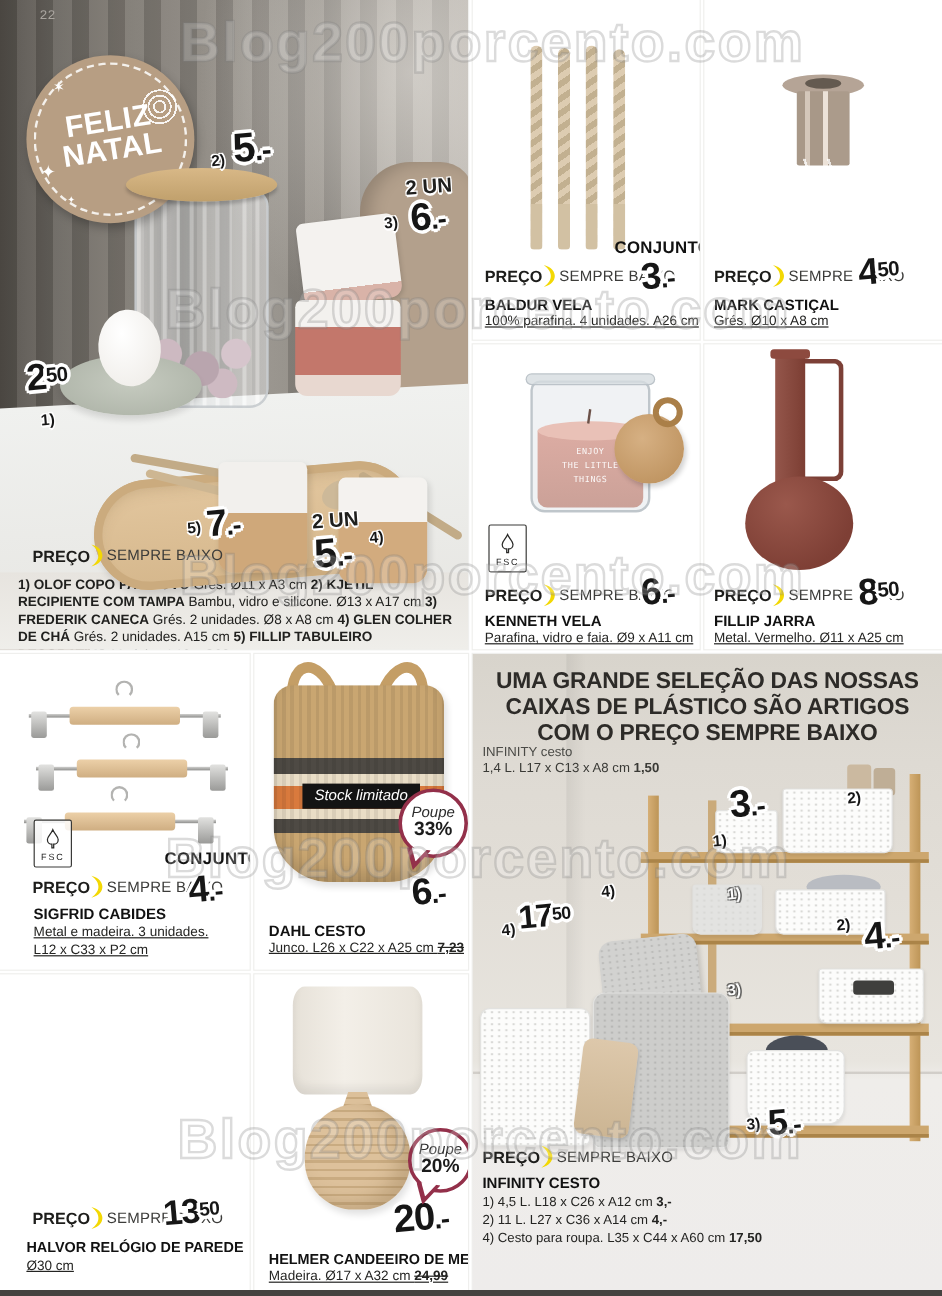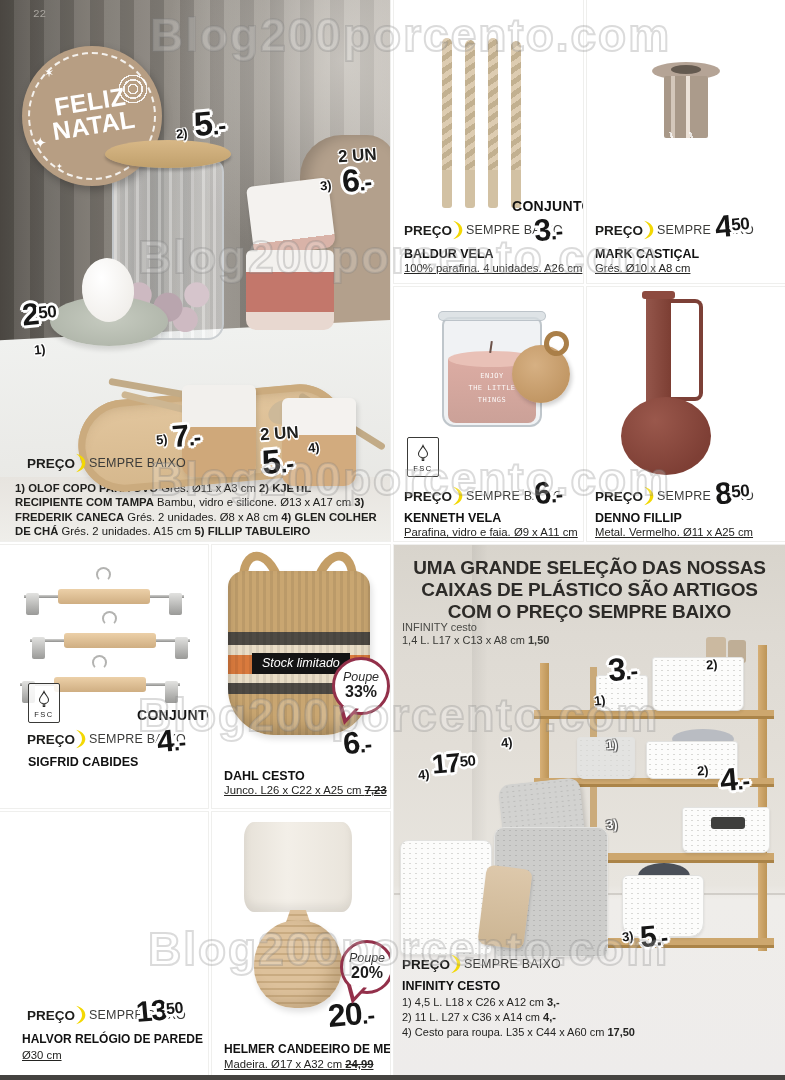--- a/index.html
+++ b/index.html
@@ -255,21 +255,21 @@
   <div class="price" style="left:128px;top:190px;font-size:31px;">
     <span>8</span><span class="sup">50</span>
   </div>
   <div class="psb" style="left:8px;top:198px;">
     <span class="p1">PREÇO</span>
     <svg class="moon" viewBox="0 0 18 24">
         <path d="M5 1 C13 3 16 8 16 12 C16 16 13 21 5 23 C10 19 12 16 12 12 C12 8 10 5 5 1 Z" fill="#f3d803"></path>
       </svg>
     <span class="p2">SEMPRE BAIXO</span>
   </div>
-  <span class="pname" style="left:8px;top:224px;">DENNO FILLIP</span>
+  <span class="pname" style="left:8px;top:224px;">FILLIP JARRA</span>
   <span class="pdesc" style="left:8px;top:238px;">Metal. Vermelho. Ø11 x A25 cm</span>
 </div>
 
 <div class="cell" style="left:0;top:545px;width:208px;height:263px;">
 
   <div class="abs" style="left:24px;top:36px;width:160px;height:36px;">
     <div class="hanger-part" style="left:72px;top:-14px;width:15px;height:15px;border:2.5px solid #b3b3b1;border-radius:50%;border-bottom-color:transparent;"></div>
     <div class="hanger-part" style="left:0;top:14px;width:160px;height:3px;background:linear-gradient(#cfcfcd,#8f8f8d);"></div>
     <div class="hanger-part" style="left:34px;top:8px;width:92px;height:15px;background:linear-gradient(#ecd0a8,#cfae82);border-radius:3px;"></div>
     <div class="hanger-part" style="left:2px;top:12px;width:13px;height:22px;background:linear-gradient(#e2e2e0,#9a9a98);border-radius:2px;"></div>
@@ -302,20 +302,22 @@
     <span>4</span><span class="tail">.-</span>
   </div>
   <div class="psb" style="left:27px;top:183px;">
     <span class="p1">PREÇO</span>
     <svg class="moon" viewBox="0 0 18 24">
         <path d="M5 1 C13 3 16 8 16 12 C16 16 13 21 5 23 C10 19 12 16 12 12 C12 8 10 5 5 1 Z" fill="#f3d803"></path>
       </svg>
     <span class="p2">SEMPRE BAIXO</span>
   </div>
   <span class="pname" style="left:28px;top:210px;">SIGFRID CABIDES</span>
+  <span class="pdesc" style="left:28px;top:225px;">Metal e madeira. 3 unidades.
+L12 x C33 x P2 cm</span>
 </div>
 
 <div class="cell" style="left:212px;top:545px;width:178px;height:263px;">
   <div class="abs" style="left:28px;top:6px;width:44px;height:72px;border:9px solid #c49e66;border-radius:50%;transform:rotate(-14deg);z-index:1;"></div>
   <div class="abs" style="left:100px;top:6px;width:44px;height:72px;border:9px solid #c49e66;border-radius:50%;transform:rotate(14deg);z-index:1;"></div>
   <div class="abs" style="left:16px;top:26px;width:142px;height:164px;z-index:2;
        border-radius:16px 16px 46px 46px;
        background:repeating-linear-gradient(90deg,rgba(0,0,0,.07) 0 3px,transparent 3px 7px),
        linear-gradient(180deg,#c9a671 0 37%,#4e4a44 37% 45%,#e9ddc6 45% 51%,#d97a3d 51% 63%,#e9ddc6 63% 68%,#4e4a44 68% 75%,#c9a671 75%);
        box-shadow:inset 0 -8px 12px rgba(0,0,0,.15),2px 4px 6px rgba(0,0,0,.12);"></div>

